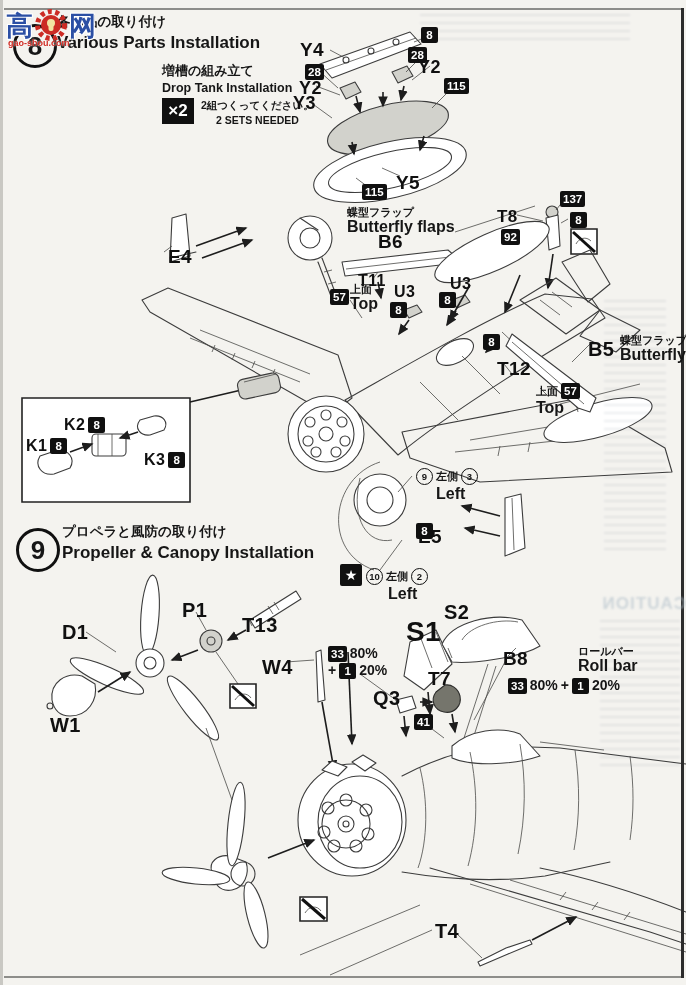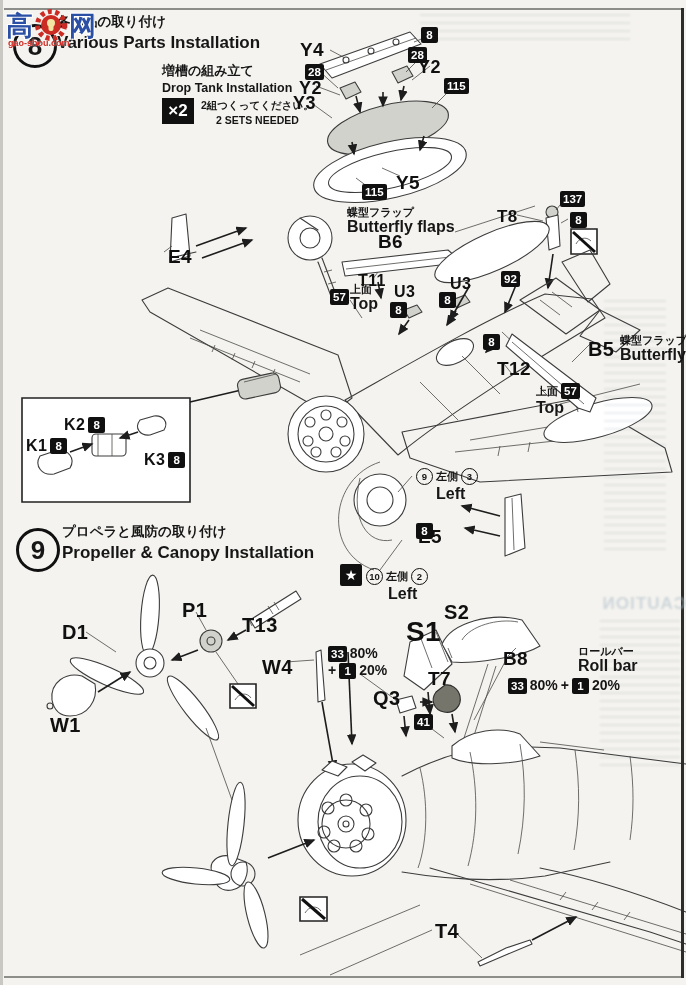--- a/index.html
+++ b/index.html
@@ -479,21 +479,21 @@
       <div class="lab" style="left: 497px; top: 207px;">
         <div class="ln">
           <span class="tk id" style="font-size: 17px;">T8</span>
         </div>
       </div>
       <div class="lab" style="left: 570px; top: 212px;">
         <div class="ln">
           <span class="tk box">8</span>
         </div>
       </div>
-      <div class="lab" style="left: 501px; top: 229px; margin-top: 42px;">
+      <div class="lab" style="left: 501px; top: 229px;">
         <div class="ln">
           <span class="tk box">92</span>
         </div>
       </div>
       <div class="lab" style="left: 588px; top: 338px; text-align: center;">
         <div class="ln">
           <span class="tk id" style="font-size: 20px;">B5</span>
         </div>
       </div>
       <div class="lab" style="left: 620px; top: 334px;">

